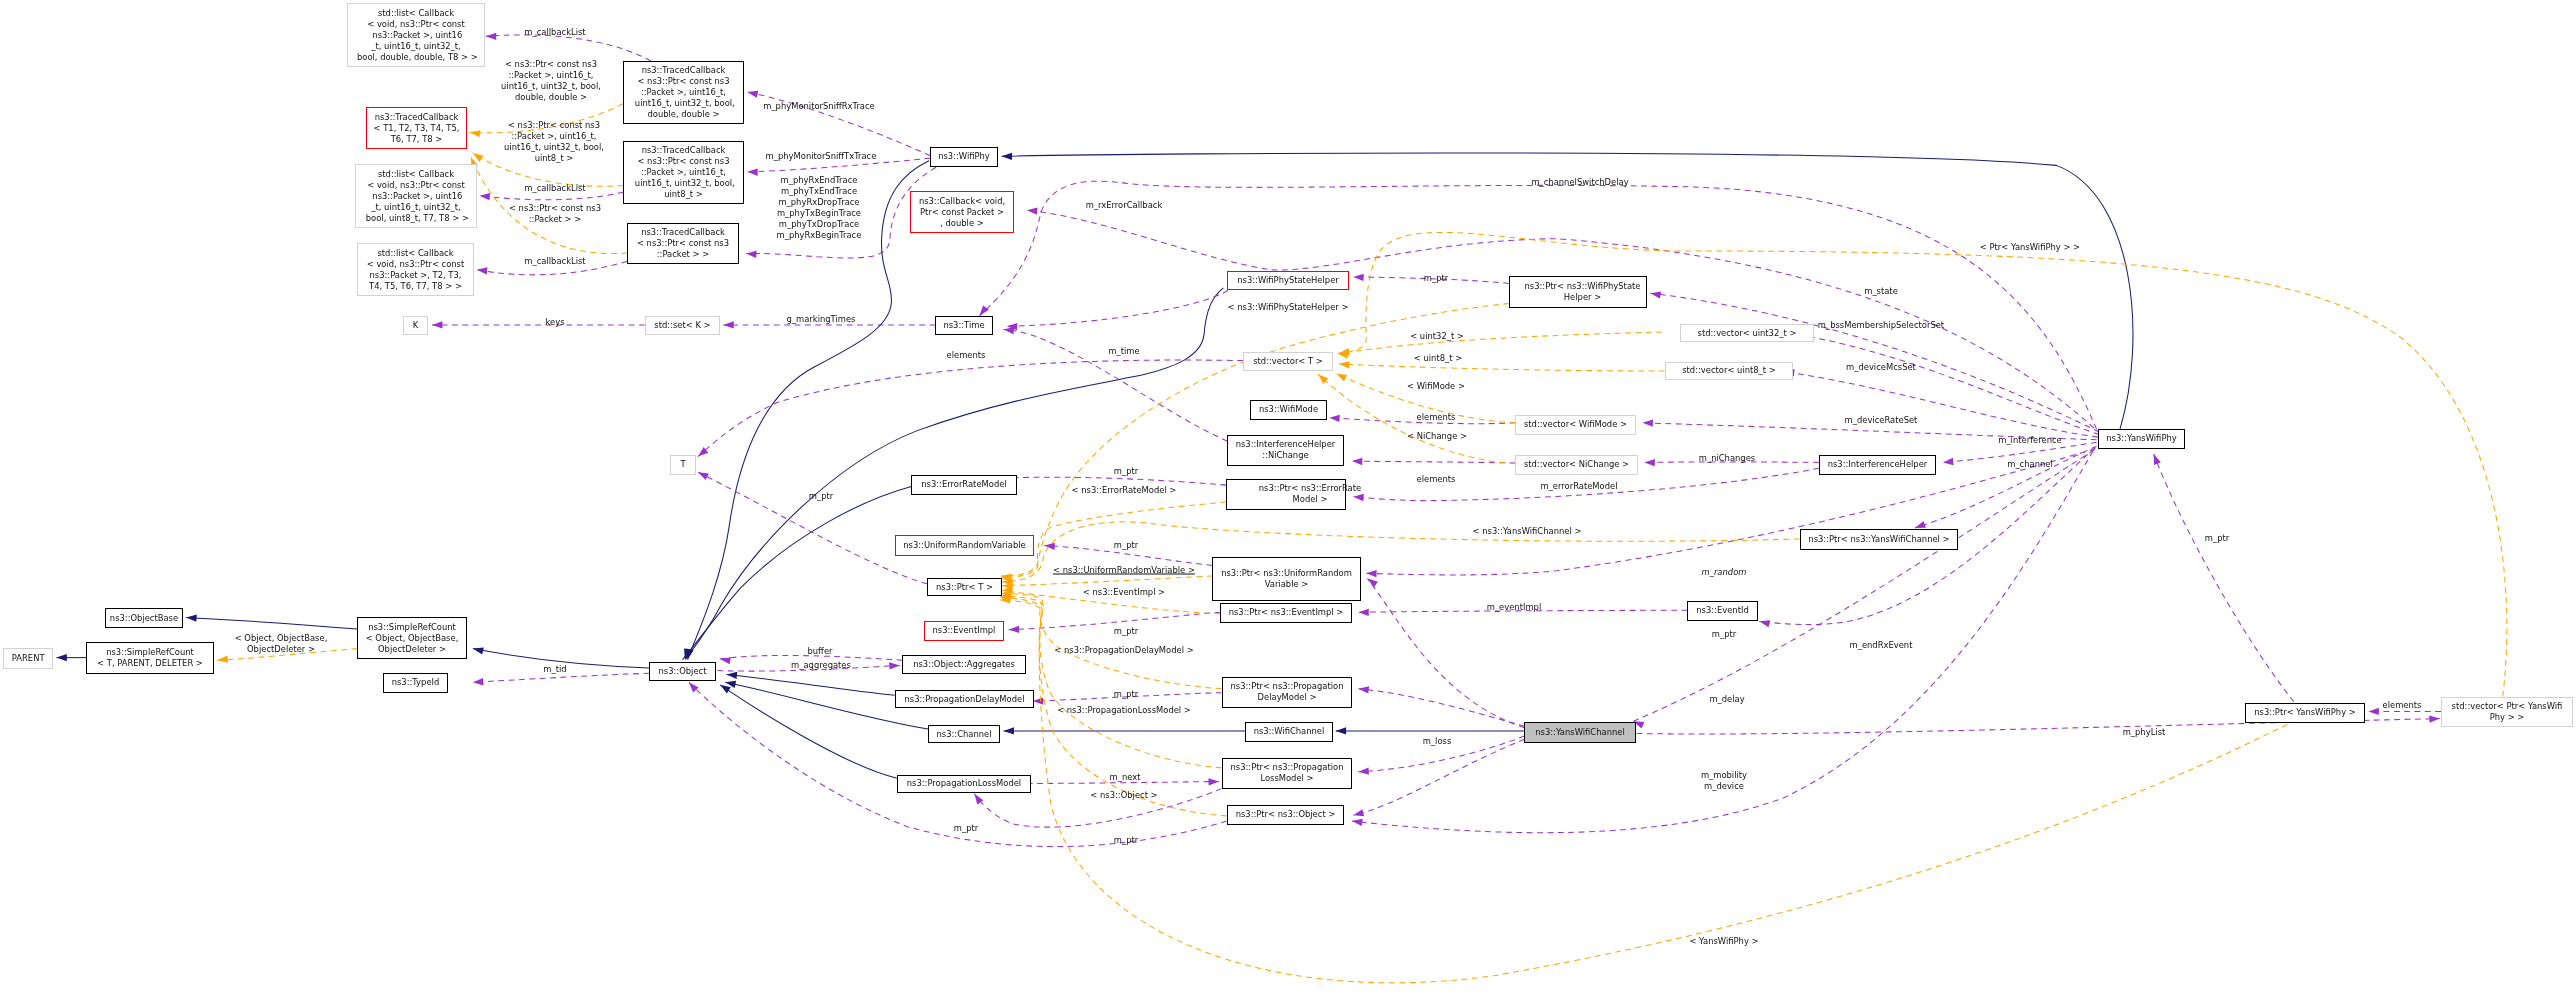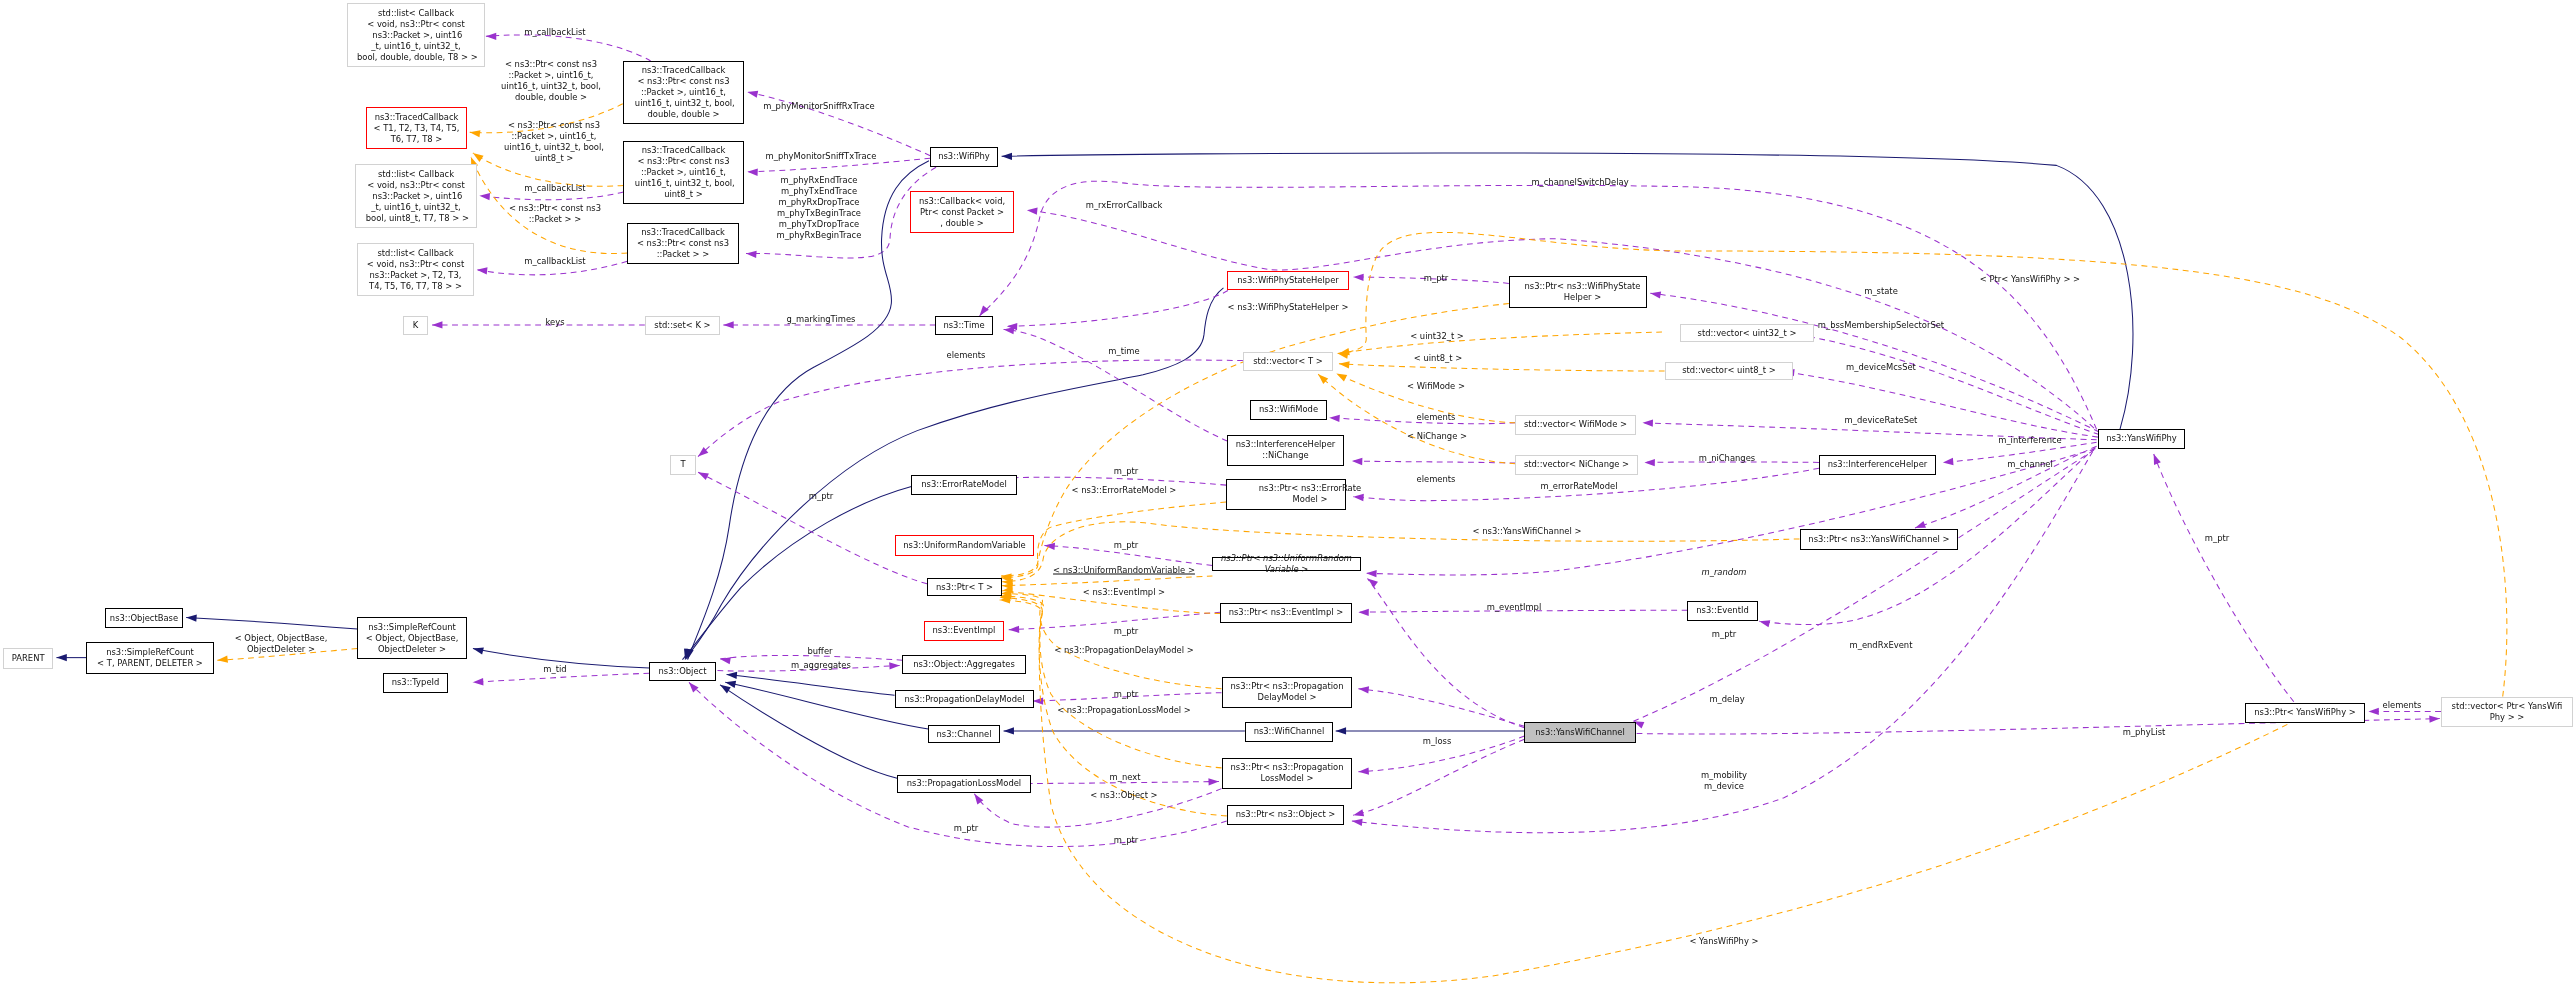--- a/index.html
+++ b/index.html
@@ -281,21 +281,21 @@
   </div>
     <div class="node gray" style="left: 670px; top: 455px; width: 26px; height: 19.5px;">
     <span class="node-label">T</span>
   </div>
     <div class="node red" style="left: 895px; top: 535px; width: 139px; height: 21px;">
     <span class="node-label">ns3::UniformRandomVariable</span>
   </div>
     <div class="node dark" style="left: 927px; top: 578px; width: 75px; height: 18px;">
     <span class="node-label">ns3::Ptr&lt; T &gt;</span>
   </div>
-    <div class="node dark" style="left: 1212px; top: 557px; width: 149px; height: 14px; font-style: italic;">
+    <div class="node dark" style="left: 1212px; top: 557px; width: 149px; height: 44px;">
     <span class="node-label">ns3::Ptr&lt; ns3::UniformRandom
 Variable &gt;</span>
   </div>
     <div class="node red" style="left: 924px; top: 621px; width: 80px; height: 19.5px;">
     <span class="node-label">ns3::EventImpl</span>
   </div>
     <div class="node dark" style="left: 1220px; top: 603px; width: 132px; height: 19.5px;">
     <span class="node-label">ns3::Ptr&lt; ns3::EventImpl &gt;</span>
   </div>
     <div class="node dark" style="left: 1687px; top: 601px; width: 71px; height: 19.5px;">
@@ -394,21 +394,21 @@
     <div class="edge-label" style="left: 1437px; top: 336px;">&lt; uint32_t &gt;</div>
     <div class="edge-label" style="left: 1438px; top: 358px;">&lt; uint8_t &gt;</div>
     <div class="edge-label" style="left: 1436px; top: 386px;">&lt; WifiMode &gt;</div>
     <div class="edge-label" style="left: 1436px; top: 417px;">elements</div>
     <div class="edge-label" style="left: 1437px; top: 436px;">&lt; NiChange &gt;</div>
     <div class="edge-label" style="left: 1436px; top: 479px;">elements</div>
     <div class="edge-label" style="left: 1579px; top: 486px;">m_errorRateModel</div>
     <div class="edge-label" style="left: 966px; top: 355px;">elements</div>
     <div class="edge-label" style="left: 821px; top: 496px;">m_ptr</div>
     <div class="edge-label" style="left: 1124px; top: 351px;">m_time</div>
-    <div class="edge-label" style="left: 2030px; top: 247px; margin-top: 32px;">&lt; Ptr&lt; YansWifiPhy &gt; &gt;</div>
+    <div class="edge-label" style="left: 2030px; top: 247px;">&lt; Ptr&lt; YansWifiPhy &gt; &gt;</div>
     <div class="edge-label" style="left: 1881px; top: 291px;">m_state</div>
     <div class="edge-label" style="left: 1881px; top: 325px;">m_bssMembershipSelectorSet</div>
     <div class="edge-label" style="left: 1881px; top: 367px;">m_deviceMcsSet</div>
     <div class="edge-label" style="left: 1881px; top: 420px;">m_deviceRateSet</div>
     <div class="edge-label" style="left: 2030px; top: 440px;">m_interference</div>
     <div class="edge-label" style="left: 2030px; top: 464px;">m_channel</div>
     <div class="edge-label" style="left: 1126px; top: 471px;">m_ptr</div>
     <div class="edge-label" style="left: 1124px; top: 490px;">&lt; ns3::ErrorRateModel &gt;</div>
     <div class="edge-label" style="left: 1527px; top: 531px;">&lt; ns3::YansWifiChannel &gt;</div>
     <div class="edge-label" style="left: 1727px; top: 458px;">m_niChanges</div>

